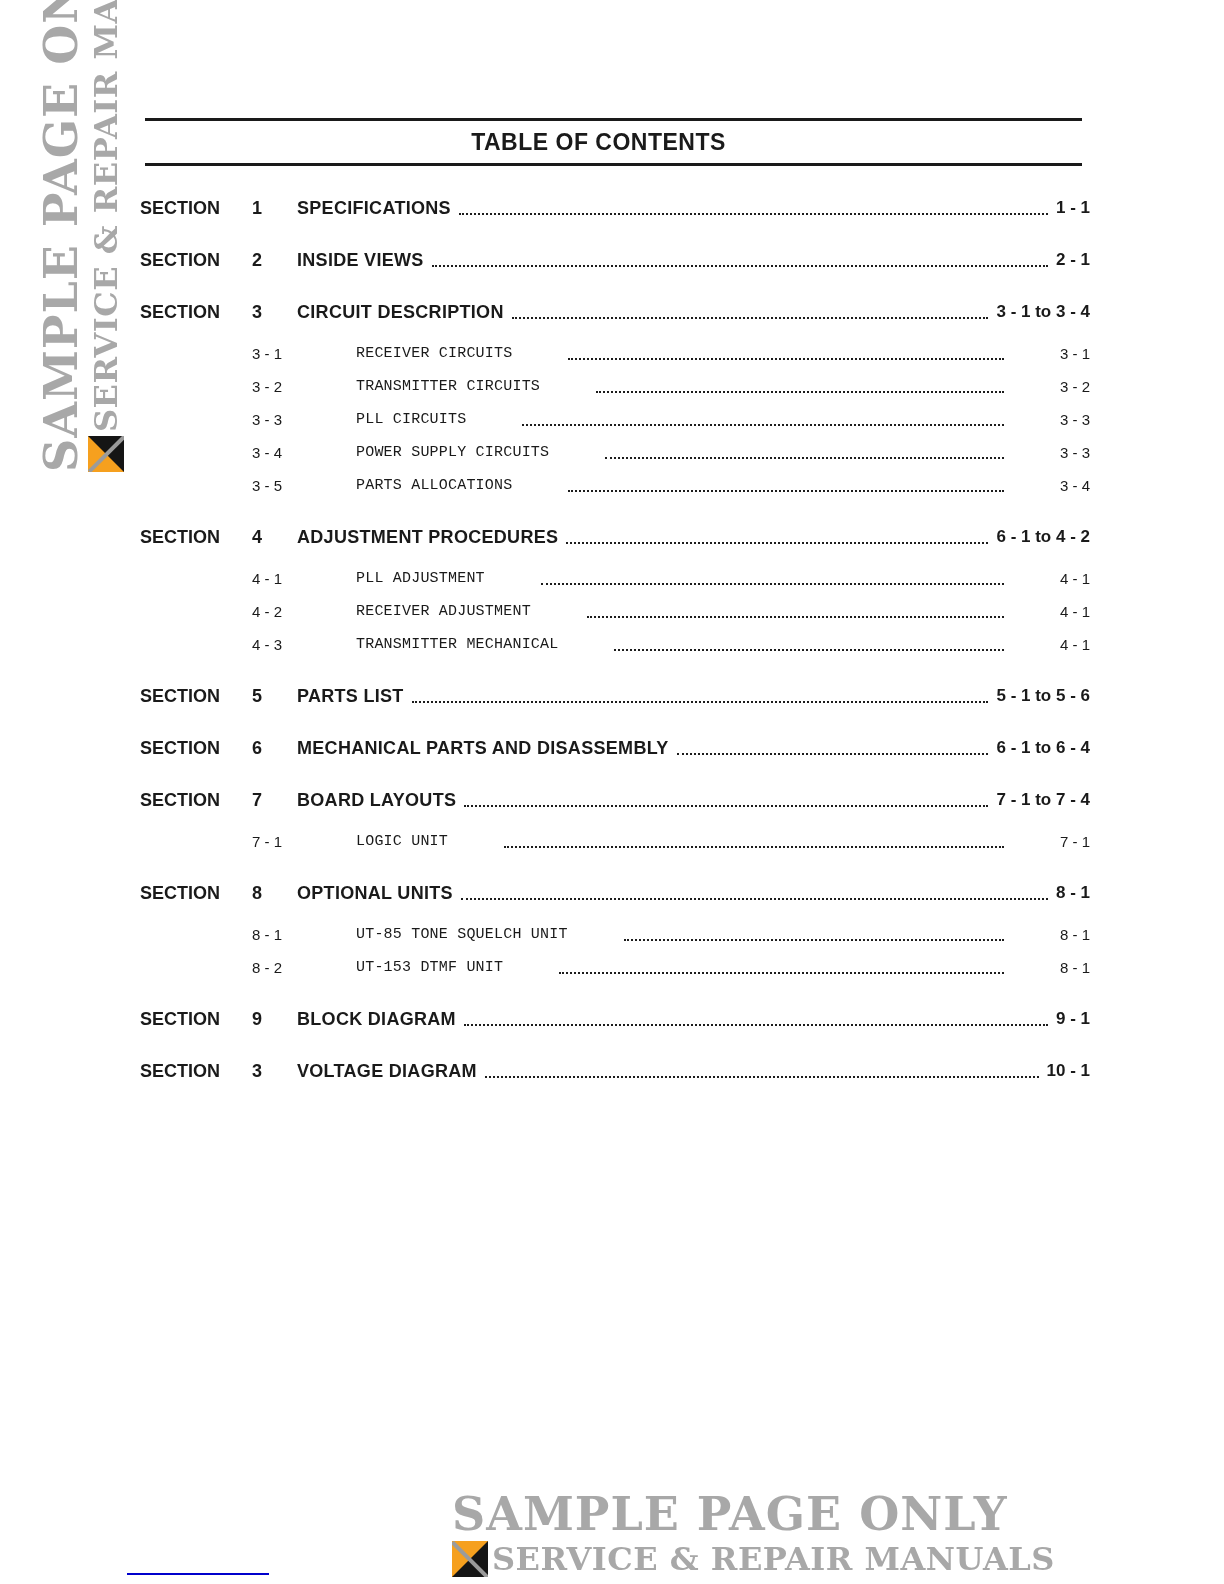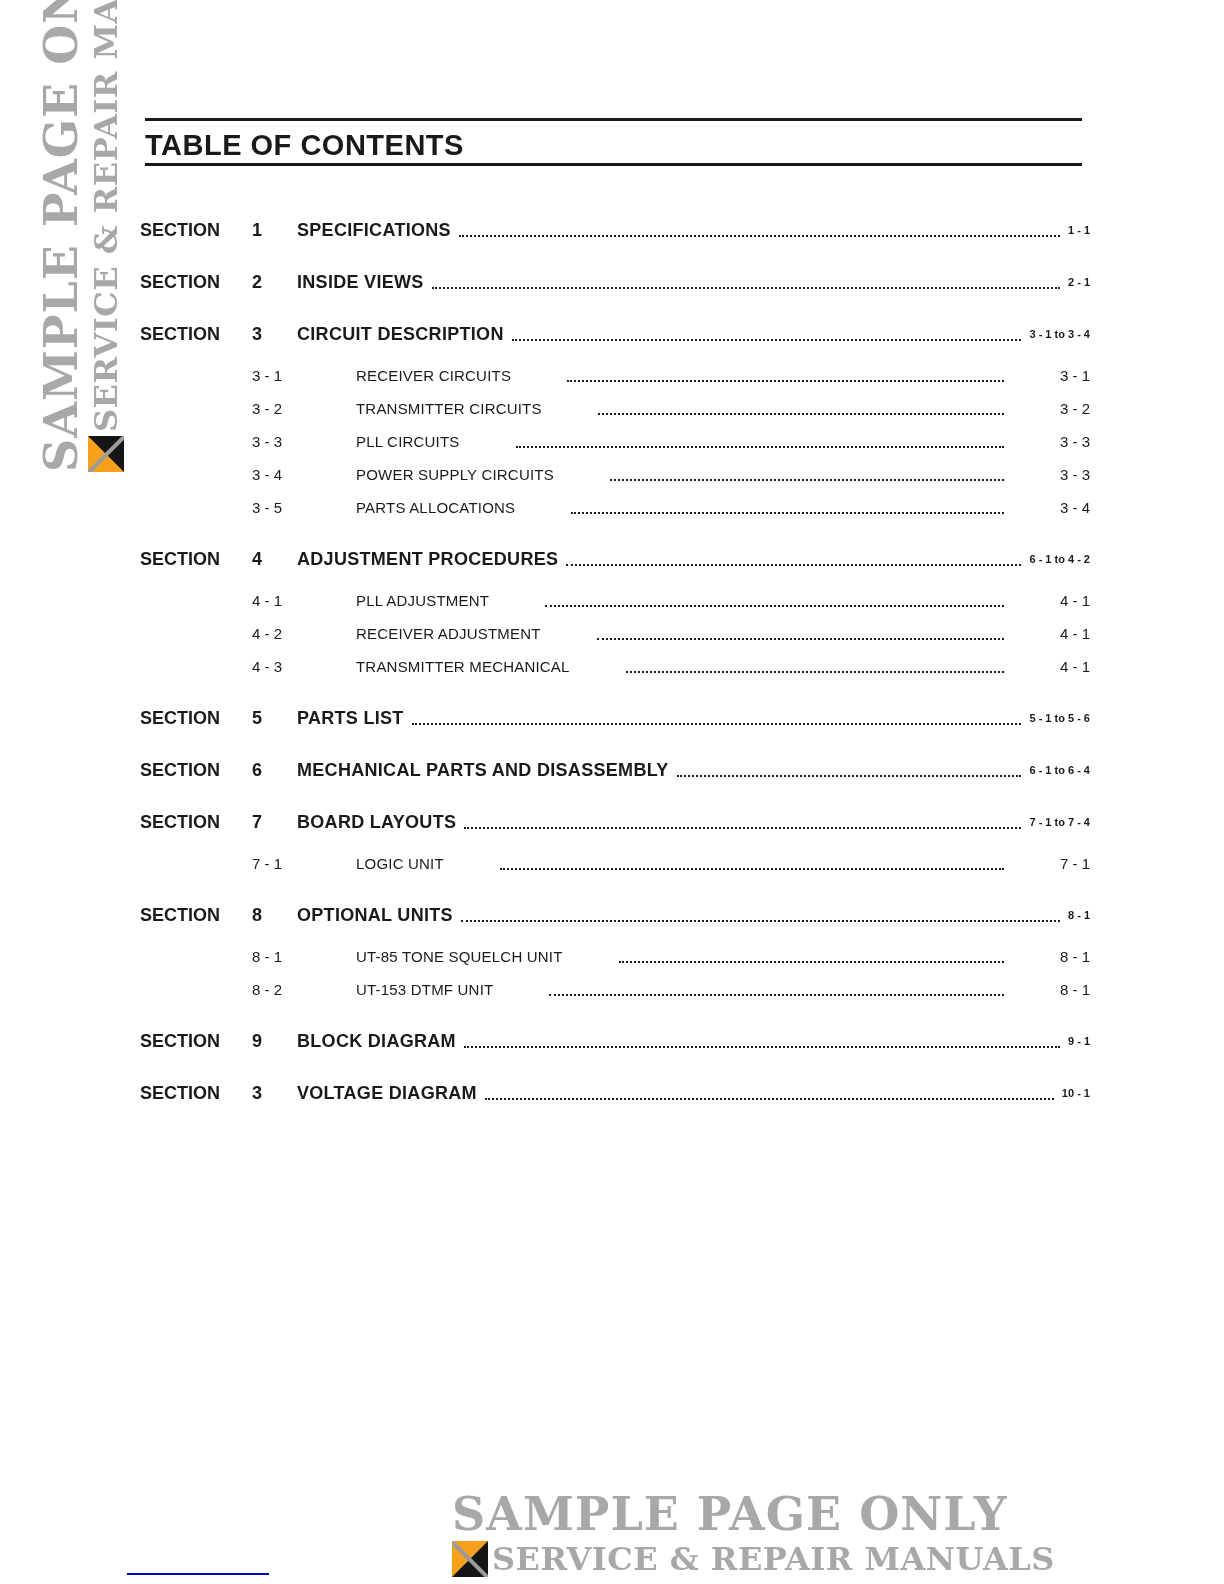--- a/index.html
+++ b/index.html
@@ -10,48 +10,48 @@
     overflow:hidden;
     font-family:"Liberation Sans", sans-serif;
     color:var(--ink, #1a1a1a);
   }
 
   
   .rule { position:absolute; left:145px; width:937px; height:3px; background:var(--ink,#1a1a1a); }
   .rule-top { top:118px; }
   .rule-bottom { top:163px; }
   .page-title {
-    position:absolute; left:145px; top:129px; width:937px;
-    font-size:29px; font-weight:bold; letter-spacing:0.5px;
-  }
-
-  
-  #toc { position:absolute; left:140px; top:220px; width:950px; }
+    position:absolute; left:130px; top:129px; width:937px;
+    text-align:center; font-size:23px; font-weight:bold; letter-spacing:0.5px;
+  }
+
+  
+  #toc { position:absolute; left:140px; top:198px; width:950px; }
   .section-block + .section-block { margin-top:32px; }
   .section-row {
     display:flex; align-items:flex-end; line-height:20px; height:20px;
     font-weight:bold; font-size:18px;
   }
   .sec-label { width:112px; flex:0 0 auto; }
   .sec-num   { width:45px;  flex:0 0 auto; }
   .sec-title { flex:0 0 auto; letter-spacing:0.3px; }
   .leader {
     flex:1 1 auto; height:6px; margin:0 8px 3px 8px;
     border-bottom:2px dotted #1c1c1c;
   }
-  .sec-pages { flex:0 0 auto; text-align:right; font-size:11px; white-space:nowrap; }
+  .sec-pages { flex:0 0 auto; text-align:right; font-size:17px; white-space:nowrap; }
 
   .subs { margin-top:23px; }
   .sub-row {
     display:flex; align-items:flex-end; line-height:18px; height:18px;
     font-weight:normal; font-size:15px;gap:48px;
   }
   .sub-row + .sub-row { margin-top:15px; }
   .sub-num   { width:56px; margin-left:112px; flex:0 0 auto; }
-  .sub-title { flex:0 0 auto; letter-spacing:0.2px; }
+  .sub-title { flex:0 0 auto; letter-spacing:0.2px;font-family:Liberation Mono, monospace; }
   .sub-page  { flex:0 0 auto; text-align:right; font-size:15px; white-space:nowrap; }
 
   
   .wm-lockup { width:470px; }
   .wm-big {
     font-family:"DejaVu Serif", serif; font-weight:bold;
     font-size:46px; line-height:50px; letter-spacing:1px;
     color:var(--wm-gray,#a8a8a8); white-space:nowrap;
   }
   .wm-row { display:flex; align-items:center; margin-top:2px; }

